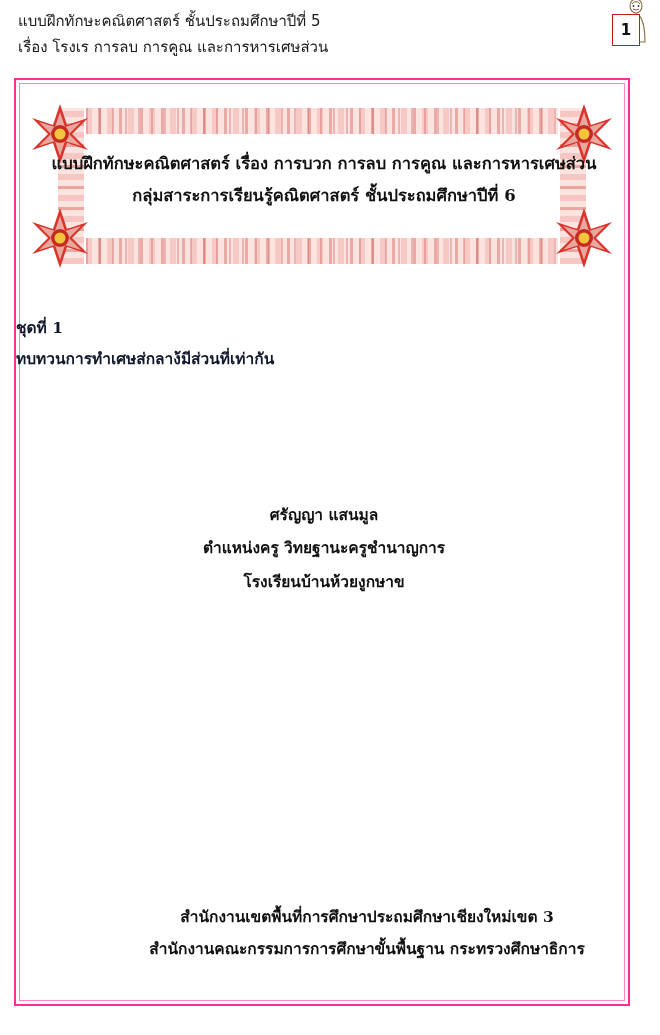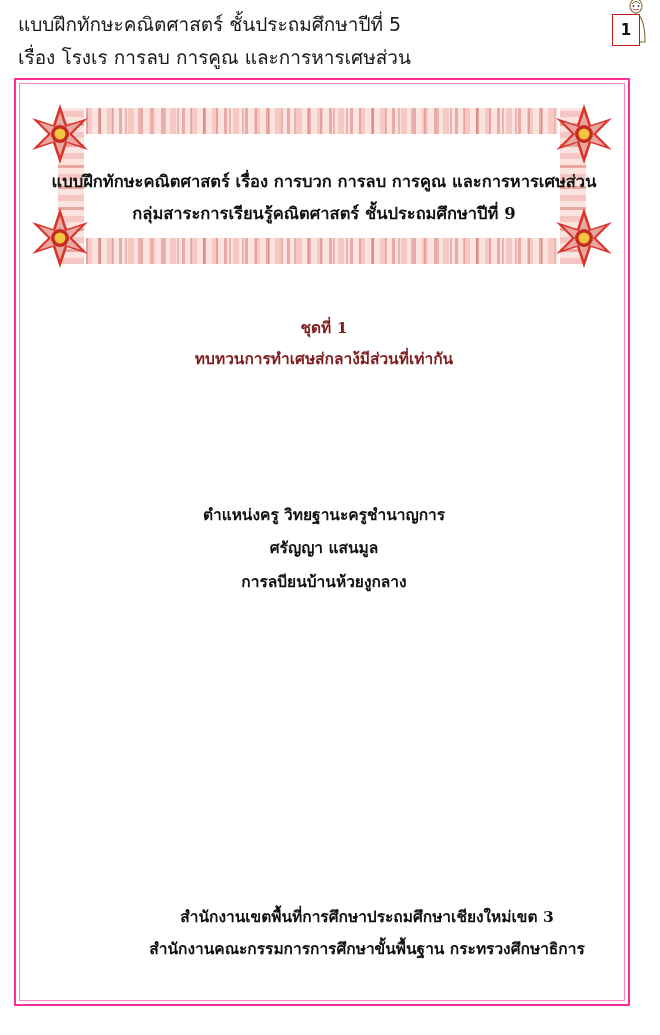--- a/index.html
+++ b/index.html
@@ -15,21 +15,21 @@
     position: relative;
     overflow: hidden;
   }
 
   
   .page-header {
     position: absolute;
     top: 8px;
     left: 18px;
     width: 560px;
-    font-size: 19px;
+    font-size: 15px;
     line-height: 1.75;
     color: #1a1a1a;
   }
   .page-header div {
     white-space: nowrap;
   }
 
   
   .page-badge {
     position: absolute;
@@ -132,43 +132,43 @@
     height: 64px;
   }
   .orn-star.tl { top: -4px; left: 0px; }
   .orn-star.tr { top: -4px; right: 0px; }
   .orn-star.bl { bottom: -4px; left: 0px; }
   .orn-star.br { bottom: -4px; right: 0px; }
 
   
   .title-block {
     position: absolute;
-    top: 86px;
+    top: 68px;
     left: 0;
     width: 616px;
     text-align: center;
     font-family: "DejaVu Serif", "Liberation Serif", serif;
     font-weight: bold;
     font-size: 16.5px;
     line-height: 1.95;
     color: #101010;
   }
 
   
   .set-block {
     position: absolute;
     top: 232px;
     left: 0;
     width: 616px;
-    text-align: center;
+    text-align: left;
     font-family: "DejaVu Serif", "Liberation Serif", serif;
     font-weight: bold;
     font-size: 15.5px;
     line-height: 2.0;
-    color: #7f1d1d;
+    color: #0f172a;
   }
 
   
   .author-block {
     position: absolute;
     top: 418px;
     left: 0;
     width: 616px;
     text-align: center;
     font-family: "DejaVu Serif", "Liberation Serif", serif;
@@ -261,31 +261,31 @@
           <path d="M0,-22 L5,-7 L21,-12 L9,0 L21,12 L5,7 L0,22 L-5,7 L-21,12 L-9,0 L-21,-12 L-5,-7 Z" fill="#e8a79f"></path>
           <circle r="9" fill="#c62a22"></circle>
           <circle r="5.5" fill="#f2c53d"></circle>
         </g>
       </svg>
     </div>
   </div>
 
   <div class="title-block">
     <div>แบบฝึกทักษะคณิตศาสตร์  เรื่อง การบวก การลบ การคูณ และการหารเศษส่วน</div>
-    <div>กลุ่มสาระการเรียนรู้คณิตศาสตร์  ชั้นประถมศึกษาปีที่ 9</div>
+    <div>กลุ่มสาระการเรียนรู้คณิตศาสตร์  ชั้นประถมศึกษาปีที่ 6</div>
   </div>
 
   <div class="set-block">
     <div>ชุดที่ 1</div>
     <div>ทบทวนการทำเศษส่กลาง้มีส่วนที่เท่ากัน</div>
   </div>
 
   <div class="author-block">
+    <div>ศรัญญา  แสนมูล</div>
     <div>ตำแหน่งครู วิทยฐานะครูชำนาญการ</div>
-    <div>ศรัญญา  แสนมูล</div>
-    <div>การลบียนบ้านห้วยงูกลาง</div>
+    <div>โรงเรียนบ้านห้วยงูกษาข</div>
   </div>
 
   <div class="affil-block">
     <div>สำนักงานเขตพื้นที่การศึกษาประถมศึกษาเชียงใหม่เขต 3</div>
     <div>สำนักงานคณะกรรมการการศึกษาขั้นพื้นฐาน  กระทรวงศึกษาธิการ</div>
   </div>
 </div>
 
 </body></html>

